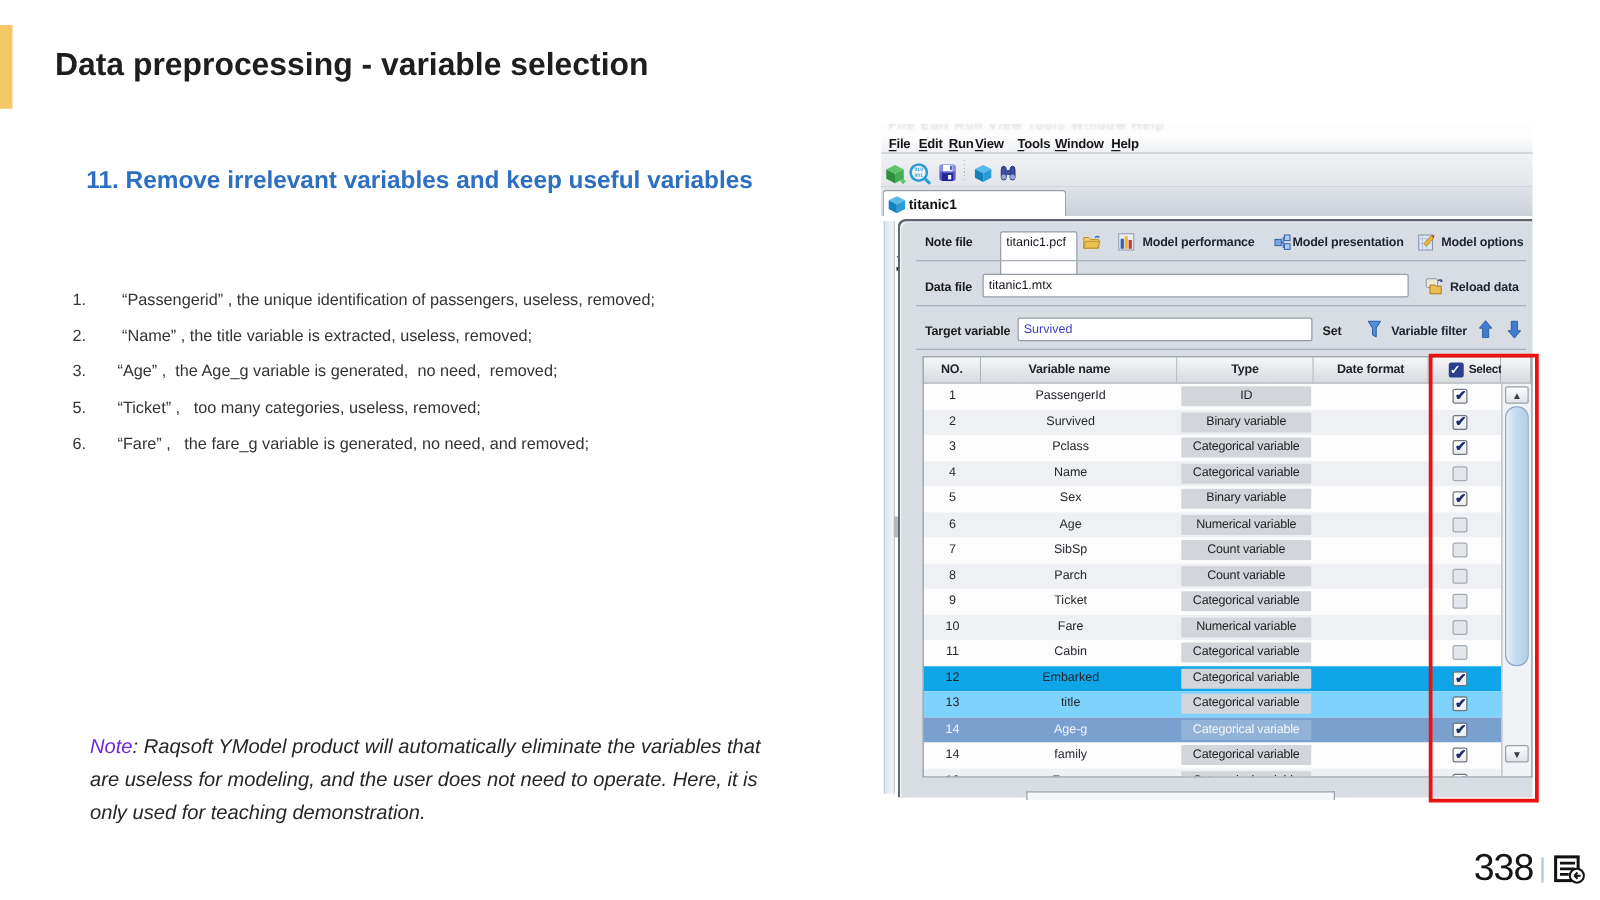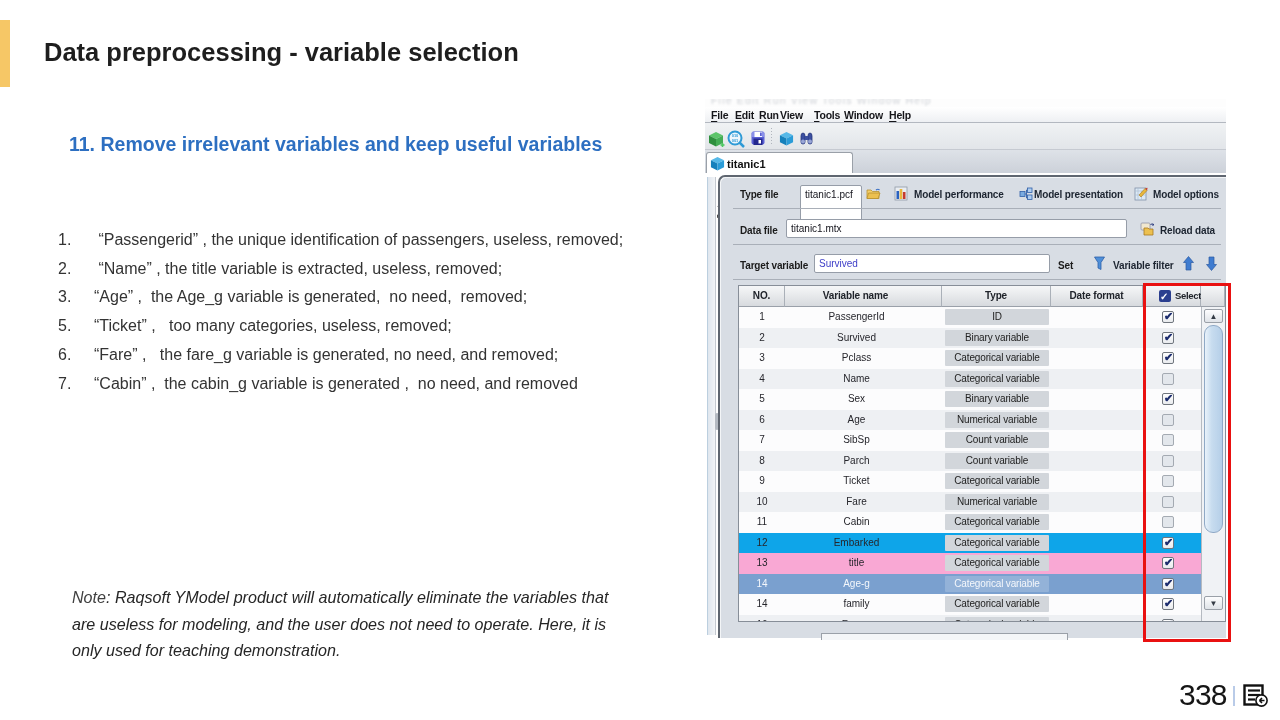--- a/index.html
+++ b/index.html
@@ -2,24 +2,24 @@
 <html><head>
 <meta charset="utf-8">
 <style>
   * { margin:0; padding:0; box-sizing:border-box; }
   html,body { width:1280px; height:720px; background:#ffffff; overflow:hidden;
     font-family:"Liberation Sans", sans-serif; }
   .abs { position:absolute; }
   #orangebar { left:0; top:20px; width:10px; height:67px; background:#f6c766; }
   #title { left:44px; top:38px; font-size:25.5px; font-weight:700; color:#1e1e1e; }
   #heading { left:69px; top:133px; font-size:19.5px; font-weight:700; color:#2d6fc1; }
-  #list { left:58px; top:226px; font-size:16px; color:#333; line-height:28.7px; white-space:nowrap; }
+  #list { left:58px; top:226px; font-size:13px; color:#333; line-height:28.7px; white-space:nowrap; }
   #list .num { display:inline-block; width:36px; }
   #note { left:72px; top:584px; font-size:16.1px; font-style:italic; color:#262626; line-height:26.6px; white-space:nowrap; }
-  #note .red { color:#404040; }
+  #note .red { color:#6d28d9; }
   #pagenum { left:1179px; top:678px; font-size:30px; color:#151515; font-weight:400; letter-spacing:-0.8px; }
   #pagesep { left:1233px; top:686px; width:2px; height:20px; background:#b9cbe8; }
 
   #app { left:705px; top:99px; width:521px; height:540px; font-size:11px; color:#1c1c1c; filter:blur(0.5px); }
   #app .abs { position:absolute; }
   #topsliver { left:0; top:0; width:521px; height:8px; background:#fdfdfd; overflow:hidden; }
   #ghost { position:absolute; left:6px; top:-5px; font-size:10.5px; color:#d0d3d8; filter:blur(0.9px); letter-spacing:1.2px; }
   #menubar { left:0; top:8px; width:521px; height:16px;
      background:linear-gradient(#ffffff,#eef0f3); border-bottom:1px solid #b3b8c0; }
   #menubar span { position:absolute; top:2px; font-size:10.5px; font-weight:700; color:#16161a; letter-spacing:-0.2px; }
@@ -68,21 +68,20 @@
 <body>
 <div class="abs" id="orangebar"></div>
 <div class="abs" id="title">Data preprocessing - variable selection</div>
 <div class="abs" id="heading">11. Remove irrelevant variables and keep useful variables</div>
 <div class="abs" id="list">
   <div><span class="num">1.</span>&nbsp;“Passengerid” , the unique identification of passengers, useless, removed;</div>
   <div><span class="num">2.</span>&nbsp;“Name” , the title variable is extracted, useless, removed;</div>
   <div><span class="num">3.</span>“Age” ,&nbsp; the Age_g variable is generated,&nbsp; no need,&nbsp; removed;</div>
   <div><span class="num">5.</span>“Ticket” ,&nbsp;&nbsp; too many categories, useless, removed;</div>
   <div><span class="num">6.</span>“Fare” ,&nbsp;&nbsp; the fare_g variable is generated, no need, and removed;</div>
-  <div><span class="num">7.</span>“Cabin” ,&nbsp; the cabin_g variable is generated ,&nbsp; no need, and removed</div>
 </div>
 <div class="abs" id="note">
   <div><span class="red">Note</span>: Raqsoft YModel product will automatically eliminate the variables that</div>
   <div>are useless for modeling, and the user does not need to operate. Here, it is</div>
   <div>only used for teaching demonstration.</div>
 </div>
 <div class="abs" id="pagenum">338</div>
 <div class="abs" id="pagesep"></div>
 <svg class="abs" style="left:1243px;top:684px" width="26" height="24" viewBox="0 0 26 24">
   <rect x="1.5" y="1.5" width="18" height="19" fill="none" stroke="#111" stroke-width="2.4"></rect>
@@ -151,21 +150,21 @@
 </svg>
       <div class="lbl">titanic1</div>
     </div>
   </div>
   <div class="abs" id="content">
     <div class="abs" id="splitter"></div>
     <div class="abs" style="left:11px;top:30px;width:5px;height:6px;color:#222;font-size:6px;line-height:6px">◄</div>
     <div class="abs" style="left:11px;top:40px;width:5px;height:6px;color:#222;font-size:6px;line-height:6px">►</div>
     <div class="abs" style="left:10px;top:240px;width:4px;height:17px;border-radius:2px;background:#b4bac2"></div>
     <div class="abs" id="panel">
-      <div class="lab" style="left:20px;top:12px">Type file</div>
+      <div class="lab" style="left:20px;top:12px">Note file</div>
       <div class="tbox" style="left:80px;top:8px;width:62px;height:36px">titanic1.pcf</div>
       <svg class="abs" style="left:146px;top:11px" width="15" height="12" viewBox="0 0 15 12">
         <path d="M1 2 h4 l1.5 1.5 H13 V10.5 H1 Z" fill="#f3cf6b" stroke="#b8912e" stroke-width="0.8"></path>
         <path d="M2.5 5 H14 L12 10.5 H1 Z" fill="#ecc050" stroke="#b8912e" stroke-width="0.8"></path>
         <path d="M10 2 Q12 0.5 13.5 2" fill="none" stroke="#3a6fc4" stroke-width="1.2"></path>
       </svg>
       <svg class="abs" style="left:174px;top:9px" width="14" height="15" viewBox="0 0 14 15">
         <rect x="1" y="1" width="12" height="13" fill="#e9edf2" stroke="#9099a6" stroke-width="0.8"></rect>
         <rect x="2.5" y="5" width="2.6" height="8" fill="#2a62c0"></rect>
         <rect x="5.7" y="3" width="2.6" height="10" fill="#e8b73c"></rect>
@@ -289,21 +288,21 @@
   <div class="cell" style="left:39px;width:157px">Cabin</div>
   <div class="typec" style="left:206px;width:104px;background:#d2d6db;color:#222222">Categorical variable</div>
   <div class="cb off" style="left:423px"></div>
 </div>
 <div class="row" style="top:246.5px;background:#0ea5e9;color:#26262c">
   <div class="cell" style="left:0;width:46px">12</div>
   <div class="cell" style="left:39px;width:157px">Embarked</div>
   <div class="typec" style="left:206px;width:104px;background:#d2d6db;color:#222222">Categorical variable</div>
   <div class="cb on" style="left:423px"></div>
 </div>
-<div class="row" style="top:267.0px;background:#f9a8d4;color:#26262c">
+<div class="row" style="top:267.0px;background:#7dd3fc;color:#26262c">
   <div class="cell" style="left:0;width:46px">13</div>
   <div class="cell" style="left:39px;width:157px">title</div>
   <div class="typec" style="left:206px;width:104px;background:#d2d6db;color:#222222">Categorical variable</div>
   <div class="cb on" style="left:423px"></div>
 </div>
 <div class="row" style="top:287.5px;background:#7aa0cf;color:#f4f7fb">
   <div class="cell" style="left:0;width:46px">14</div>
   <div class="cell" style="left:39px;width:157px">Age-g</div>
   <div class="typec" style="left:206px;width:104px;background:#93b2d8;color:#f4f7fb">Categorical variable</div>
   <div class="cb on" style="left:423px"></div>

